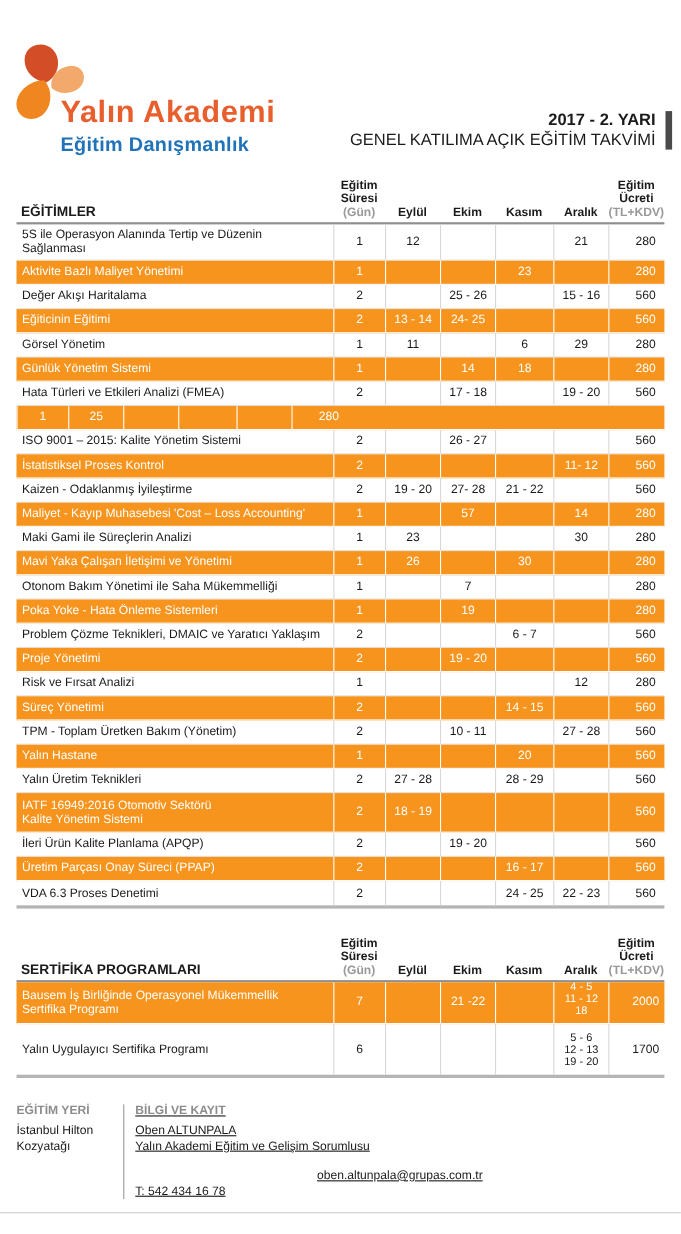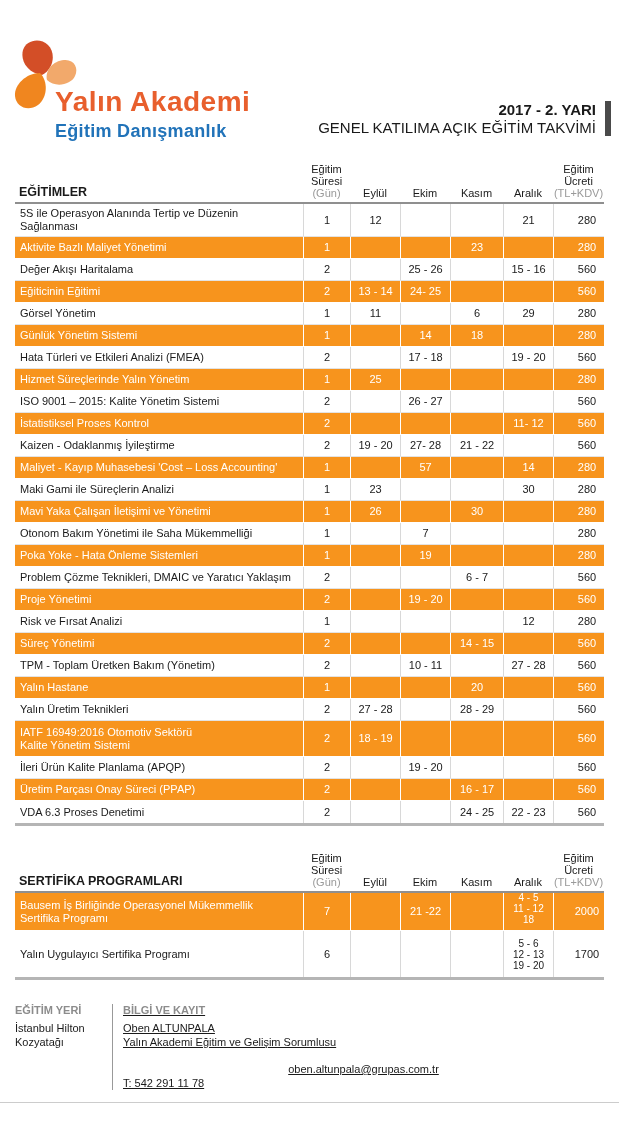--- a/index.html
+++ b/index.html
@@ -19,21 +19,21 @@
   .period-block{ position:absolute; right:8px; top:101px; display:flex; align-items:stretch; }
   .period-text{ text-align:right; padding-right:9px; }
   .period{ font-size:15px; font-weight:bold; }
   .cal-title{ font-size:15px; margin-top:1px; }
   .period-bar{ width:6px; background:#4a4a4a; }
 
   
   .table{ margin:0 15px; }
   .thead{ display:flex; align-items:flex-end; border-bottom:2px solid #8f8f8f; padding-bottom:3px; }
   .h-name{ width:288px; font-size:12.5px; font-weight:bold; padding-left:4px; }
-  .h-c{ text-align:center; font-size:11px; font-weight:normal; line-height:12px; }
+  .h-c{ text-align:center; font-size:11px; font-weight:bold; line-height:12px; }
   .h-dur{ width:47px; } .h-eylul{ width:50px; } .h-ekim{ width:50px; }
   .h-kasim{ width:53px; } .h-aralik{ width:50px; } .h-price{ width:51px; }
   .unit{ color:#999; }
 
   .row{ display:flex; align-items:stretch; border-bottom:1px solid #e3e3e3; min-height:22px; }
   .tbody .row:last-child{ border-bottom:none; }
   .tbody{ border-bottom:3px solid #b5b5b5; }
   .row.hl{ background:#F7941D; color:#fff; border-bottom-color:#fff; }
   .cell{
     display:flex; align-items:center; justify-content:center; text-align:center;
@@ -160,21 +160,20 @@
         <div class="row">
           <div class="cell c-name">Hata Türleri ve Etkileri Analizi (FMEA)</div>
           <div class="cell c-dur">2</div>
           <div class="cell c-eylul"></div>
           <div class="cell c-ekim">17 - 18</div>
           <div class="cell c-kasim"></div>
           <div class="cell c-aralik">19 - 20</div>
           <div class="cell c-price">560</div>
         </div>
         <div class="row hl">
-          <div class="cell c-name">Hizmet Süreçlerinde Yalın Yönetim</div>
           <div class="cell c-dur">1</div>
           <div class="cell c-eylul">25</div>
           <div class="cell c-ekim"></div>
           <div class="cell c-kasim"></div>
           <div class="cell c-aralik"></div>
           <div class="cell c-price">280</div>
         </div>
         <div class="row">
           <div class="cell c-name">ISO 9001 – 2015: Kalite Yönetim Sistemi</div>
           <div class="cell c-dur">2</div>
@@ -393,19 +392,19 @@
     <div class="f-left">
       <div class="f-label">EĞİTİM YERİ</div>
       <div class="f-val">İstanbul Hilton Kozyatağı</div>
     </div>
     <div class="f-right">
       <div class="f-label">BİLGİ VE KAYIT</div>
       <div class="f-val">Oben ALTUNPALA</div>
       <div class="f-val" style="margin-top:0;">Yalın Akademi Eğitim ve Gelişim Sorumlusu</div>
       <div class="f-gap"></div>
       <div class="f-val" style="margin-top:0;text-align:center;">oben.altunpala@grupas.com.tr</div>
-      <div class="f-val" style="margin-top:0;">T: 542 291 11 78</div>
+      <div class="f-val" style="margin-top:0;">T: 542 434 16 78</div>
     </div>
   </div>
 
   <div class="bottom-rule"></div>
 
 </div>
 
 </body></html>

